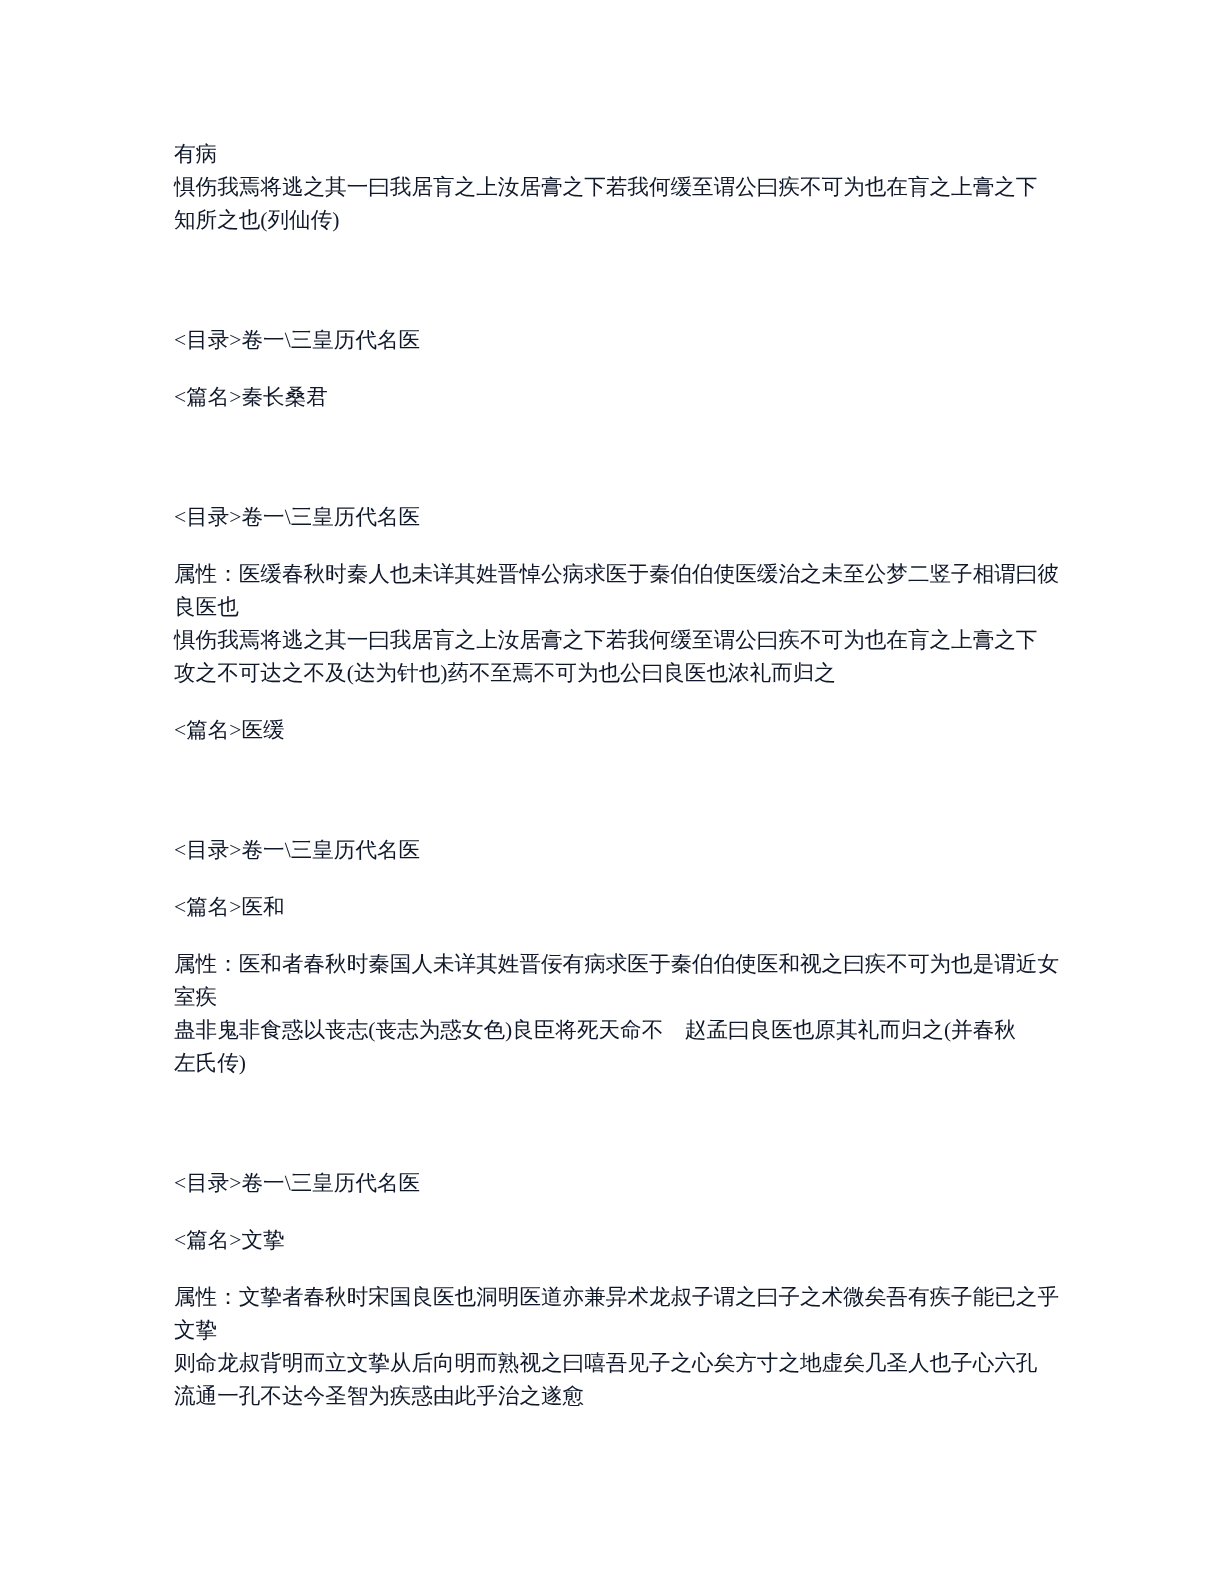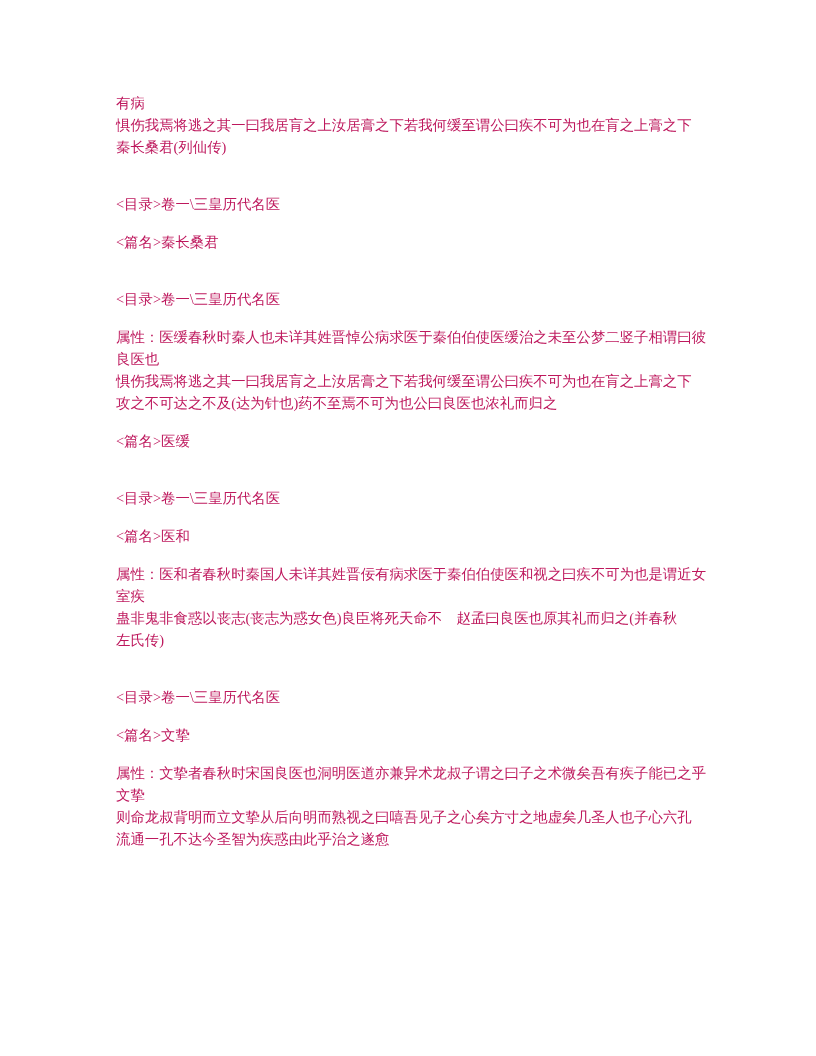--- a/index.html
+++ b/index.html
@@ -20,36 +20,36 @@
     height: 1056px;
     padding: 92px 100px 0 116px;
     font-size: 14.4px;
   }
   .line {
     line-height: 22px;
     white-space: pre;
     letter-spacing: 0;
   }
   .section + .section {
-    margin-top: 35px;
+    margin-top: 58px;
   }
   .block + .block {
     margin-top: 16px;
     font-family: Liberation Serif, serif;
   }
 </style>
 </head>
 <body style="background: rgb(255, 255, 255);">
 
-<div class="doc" id="doc" style="color: #be185d;">
+<div class="doc" id="doc" style="color: #0f172a;">
     <div class="section">
       <div class="block">
         <div class="line">有病</div>
         <div class="line">惧伤我焉将逃之其一曰我居肓之上汝居膏之下若我何缓至谓公曰疾不可为也在肓之上膏之下</div>
-        <div class="line">秦长桑君(列仙传)</div>
+        <div class="line">知所之也(列仙传)</div>
       </div>
     </div>
     <div class="section">
       <div class="block">
         <div class="line">&lt;目录&gt;卷一\三皇历代名医</div>
       </div>
       <div class="block">
         <div class="line">&lt;篇名&gt;秦长桑君</div>
       </div>
     </div>

